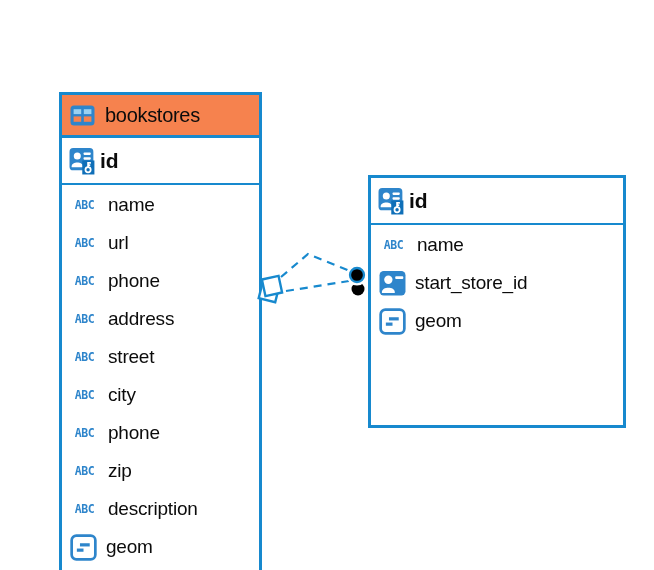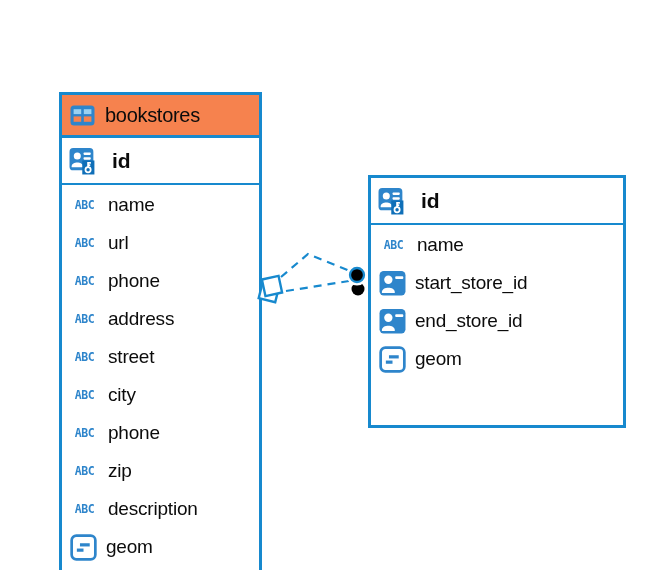--- a/index.html
+++ b/index.html
@@ -26,21 +26,21 @@
   .t-routes{left:368px;top:143px;width:258px;height:253px;}
   .hdr{
     display:flex;align-items:center;gap:10px;
     padding-left:8px;height:40px;
     border-bottom:3px solid var(--blue);
   }
   .t-bookstores .hdr{background:#F6824E;--cellbg:#F6824E;}
   .t-routes .hdr{background:#E8E8E8;--cellbg:#E8E8E8;height:38px;}
   .ttitle{font-size:20px;letter-spacing:-0.3px;white-space:nowrap;}
   .idrow{
-    display:flex;align-items:center;gap:15px;
+    display:flex;align-items:center;gap:3px;
     padding-left:7px;height:45px;
     border-bottom:2px solid var(--blue);
   }
   .idtext{font-size:21px;font-weight:700;}
   .cols{padding-top:1px;}
   .frow{height:38px;display:flex;align-items:center;gap:9px;padding-left:8px;}
   .abc{
     flex:0 0 29px;width:29px;text-align:center;
     font-family:"DejaVu Sans Mono",monospace;
     font-weight:700;font-size:11.5px;color:var(--iconblue);
@@ -162,26 +162,20 @@
     <div class="cols">
       <div class="frow">
         <span class="abc">ABC</span>
         <span class="fname">name</span>
       </div>
       <div class="frow">
         <svg class="ficon">
             <use href="#i-fk"></use>
           </svg>
         <span class="fname">start_store_id</span>
-      </div>
-      <div class="frow">
-        <svg class="ficon">
-            <use href="#i-fk"></use>
-          </svg>
-        <span class="fname">end_store_id</span>
       </div>
       <div class="frow">
         <svg class="ficon">
             <use href="#i-geom"></use>
           </svg>
         <span class="fname">geom</span>
       </div>
     </div>
   </div>
 

